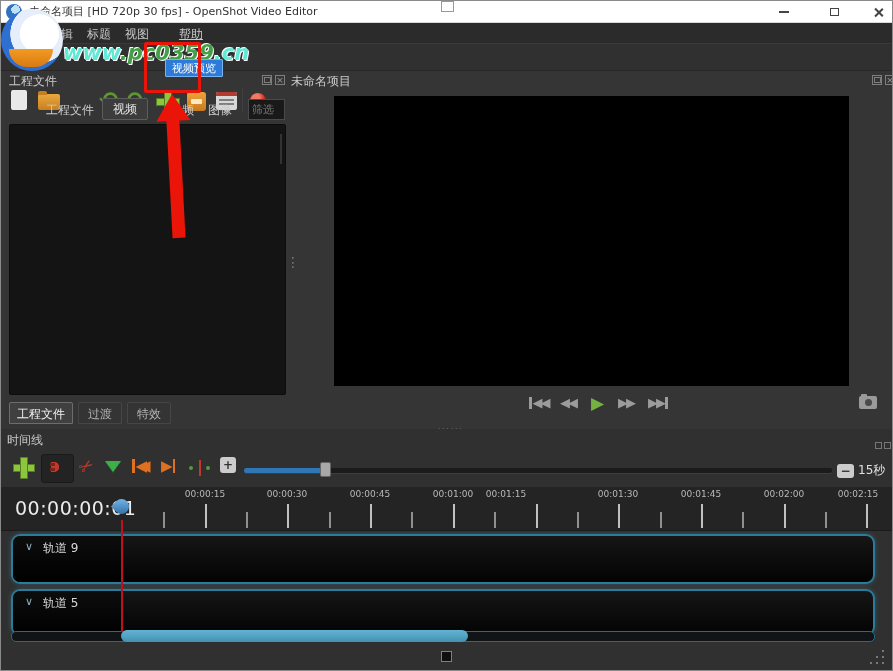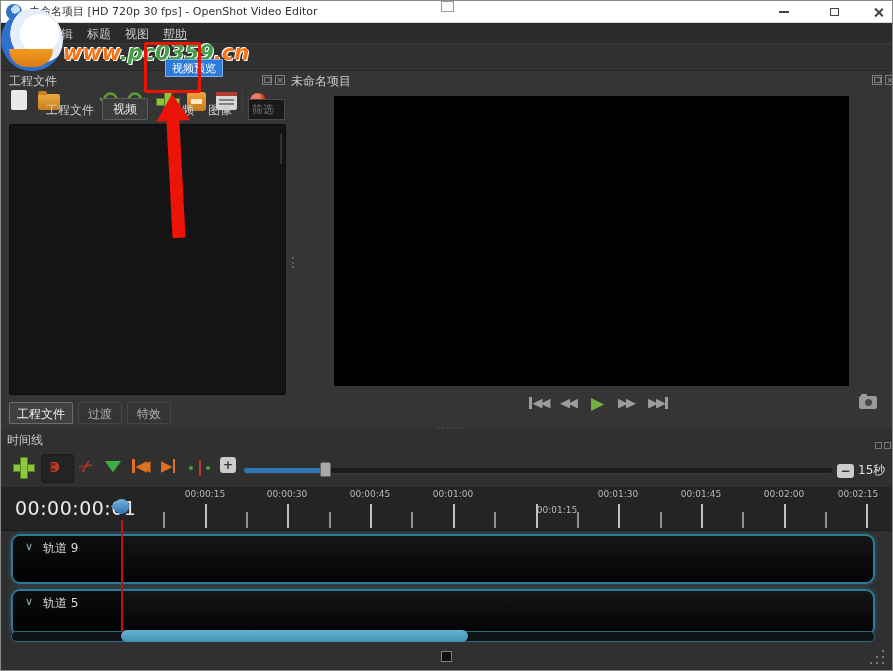--- a/index.html
+++ b/index.html
@@ -45,21 +45,21 @@
   
   .wm{pointer-events:none;z-index:40;}
   .wm-logo{left:0px;top:8px;width:62px;height:62px;border-radius:50%;
     background:radial-gradient(circle at 62% 40%,#ffffff 0 36%,#e7eefb 37% 54%,#2f6fd0 55% 78%,#1d4ea0 79% 100%);}
   .wm-logo::after{content:"";position:absolute;left:8px;bottom:4px;width:44px;height:18px;
     background:linear-gradient(#f49a22,#d97a12);border-radius:0 0 22px 22px;}
   .wm-big{left:58px;top:10px;font-size:38px;font-weight:bold;letter-spacing:22px;white-space:nowrap;
     color:rgba(235,242,255,0.13);-webkit-text-stroke:2px #3f6fd6;text-shadow:0 0 2px rgba(255,255,255,.35);}
   .wm-url{left:62px;top:40px;font-size:21px;font-weight:bold;font-style:italic;white-space:nowrap;
     text-shadow:1px 1px 0 #fff,-1px -1px 0 #fff;}
-  .wm-url .r{color:#f97316;} .wm-url .g{color:#43a047;}
+  .wm-url .r{color:#5eead4;} .wm-url .g{color:#43a047;}
 
   
   .hl-box{left:143px;top:41px;width:57px;height:51px;border:3px solid #ea1408;border-radius:2px;z-index:50;}
   .hl-arrow{left:149px;top:93px;width:44px;height:146px;z-index:52;transform:rotate(-3deg);transform-origin:50% 0;}
   .hl-head{position:absolute;left:5px;top:0;width:0;height:0;border-left:17px solid transparent;border-right:17px solid transparent;border-bottom:27px solid #ea1408;}
   .hl-shaft{position:absolute;left:15px;top:25px;width:13px;height:119px;background:#ea1408;}
   .tooltip{left:164px;top:58px;height:18px;line-height:16px;padding:1px 6px;background:#2d7bd8;border:1px solid #7ab2ef;
     color:#fff;font-size:11px;z-index:45;border-radius:1px;white-space:nowrap;}
 
   
@@ -157,21 +157,21 @@
           <i></i>
         </span>
       </div>
   </div>
 
   <div class="abs menubar">
     <span class="abs menu-item" style="left:10px;">文件</span>
     <span class="abs menu-item" style="left:48px;">编辑</span>
     <span class="abs menu-item" style="left:86px;">标题</span>
     <span class="abs menu-item" style="left:124px;">视图</span>
-    <span class="abs menu-item" style="left:162px;text-decoration:underline;">帮助</span>
+    <span class="abs menu-item" style="left:178px;text-decoration:underline;">帮助</span>
   </div>
 
   <div class="abs toolbar">
     <div class="abs doc-ic tbtn"></div>
     <div class="abs folder-ic tbtn"></div>
     <div class="abs arrow-ic tbtn" style="left:98px;top:45px;">↶</div>
     <div class="abs arrow-ic tbtn" style="left:126px;top:45px;">↷</div>
     <div class="abs plusmk tbtn" style="left:156px;top:47px;">
         <i class="h"></i>
         <i class="v"></i>
@@ -265,21 +265,21 @@
   <div class="abs slider-handle"></div>
   <div class="abs zoombtn" style="left:836px;top:463px;width:17px;height:14px;font-size:12px;">−</div>
   <div class="abs zoom-label">15秒</div>
 
   <div class="abs ruler">
     <div class="cur-time">00:00:00:01</div>
     <span class="rlabel" style="left:178px;">00:00:15</span>
     <span class="rlabel" style="left:260px;">00:00:30</span>
     <span class="rlabel" style="left:343px;">00:00:45</span>
     <span class="rlabel" style="left:426px;">00:01:00</span>
-    <span class="rlabel" style="left:530px;margin-top:16px;">00:01:15</span>
+    <span class="rlabel" style="left:479px;">00:01:15</span>
     <span class="rlabel" style="left:591px;">00:01:30</span>
     <span class="rlabel" style="left:674px;">00:01:45</span>
     <span class="rlabel" style="left:757px;">00:02:00</span>
     <span class="rlabel" style="left:831px;">00:02:15</span>
     <div>
         <div class="tick major" style="left: 203.7px;"></div>
         <div class="tick minor" style="left: 162.3px;"></div>
         <div class="tick major" style="left: 286.4px;"></div>
         <div class="tick minor" style="left: 245px;"></div>
         <div class="tick major" style="left: 369.1px;"></div>

